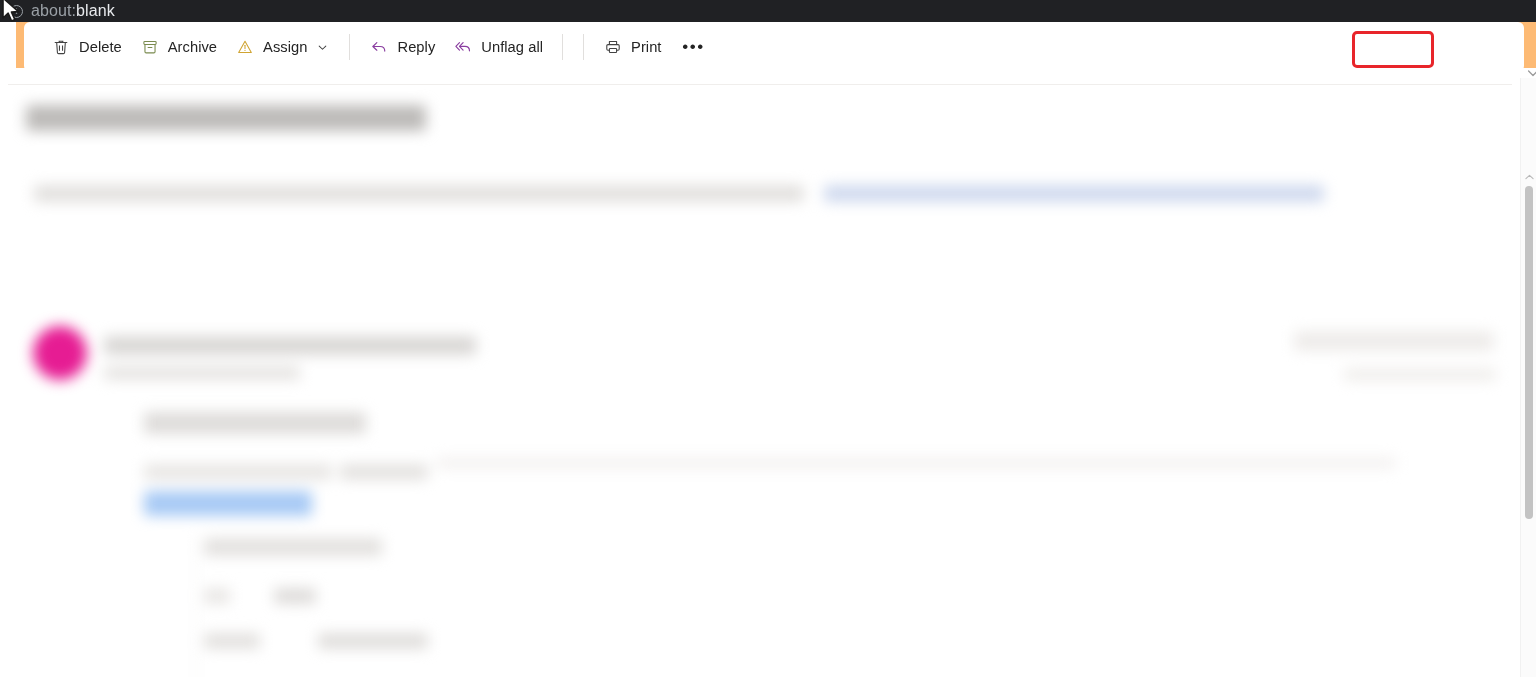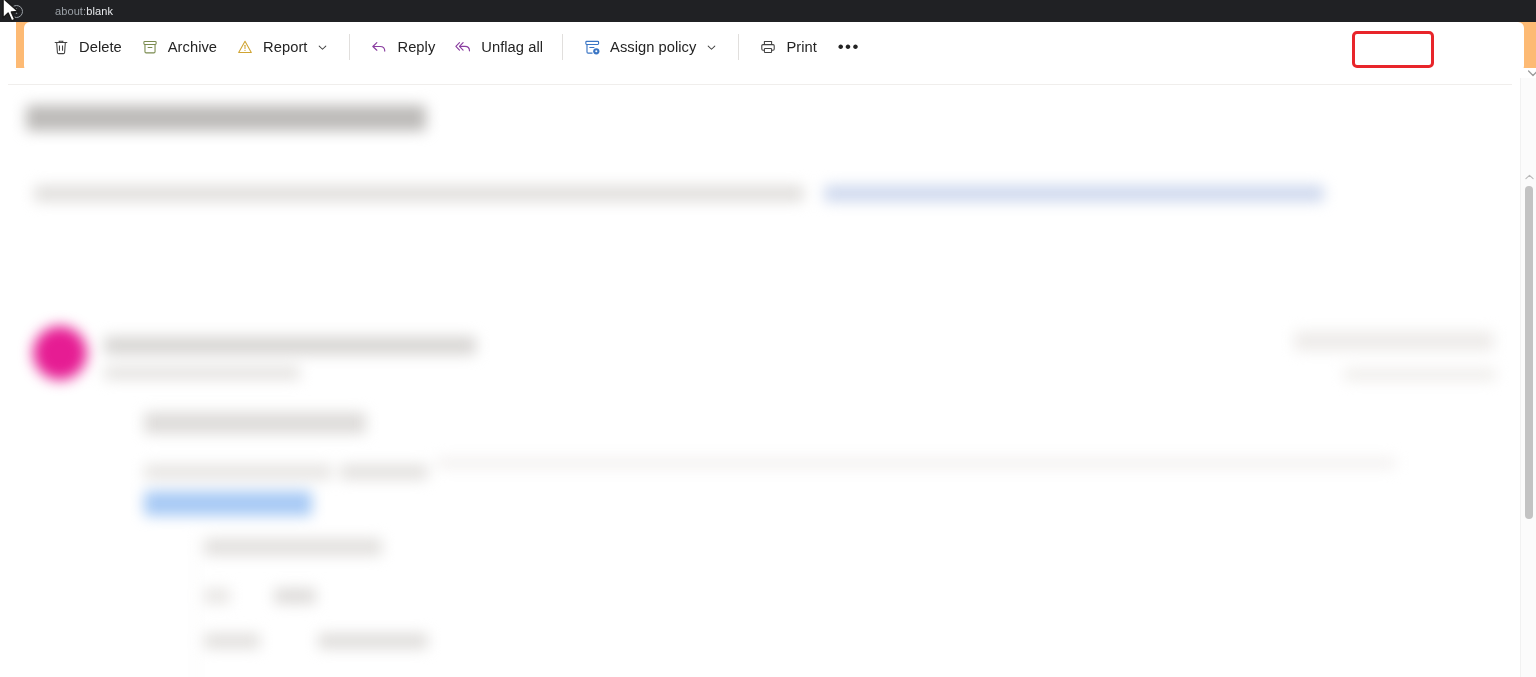--- a/index.html
+++ b/index.html
@@ -19,21 +19,21 @@
     padding-left: 10px;
     z-index: 40;
   }
   #info-icon {
     width: 13px; height: 13px;
     border: 1.3px solid #9aa0a6; border-radius: 50%;
     color: #9aa0a6; font-size: 9px; line-height: 11px;
     text-align: center; font-family: "Liberation Serif", serif;
     flex: none; margin-right: 8px;
   }
-  #url-text { font-size: 11px; letter-spacing: .1px; white-space: nowrap; margin-left: 24px; }
+  #url-text { font-size: 16px; letter-spacing: .1px; white-space: nowrap; }
   #url-text .scheme { color: #9aa0a6; }
   #url-text .host   { color: #e8eaed; }
 
   
   #mouse-cursor {
     position: absolute; left: 0px; top: -4px;
     width: 22px; height: 30px; z-index: 60; pointer-events: none;
   }
 
   
@@ -211,21 +211,21 @@
     </div>
 
     <div class="tb-btn">
       <span class="glyph">
         <svg width="18" height="18" viewBox="0 0 20 20" fill="none" stroke="#d0a432" stroke-width="1.2">
           <path d="M10 3.6 17 16.2H3z" stroke-linejoin="round"></path>
           <path d="M10 8.1v3.6" stroke-linecap="round"></path>
           <circle cx="10" cy="13.7" r=".7" fill="#d0a432" stroke="none"></circle>
         </svg>
       </span>
-      <span class="lbl">Report</span>
+      <span class="lbl">Assign</span>
       <span class="caret">
         <svg width="11" height="11" viewBox="0 0 12 12" fill="none" stroke="#424242" stroke-width="1.1">
           <path d="M2.4 4.4 6 7.9l3.6-3.5" stroke-linecap="round" stroke-linejoin="round"></path>
         </svg>
       </span>
     </div>
 
     <div class="tb-sep"></div>
 
     <div class="tb-btn">
@@ -248,37 +248,20 @@
       </span>
       <span class="lbl">Unflag all</span>
     </div>
 
 
     <div class="tb-sep"></div>
 
 
 
 
-    <div class="tb-btn">
-      <span class="glyph">
-        <svg width="19" height="19" viewBox="0 0 20 20" fill="none" stroke="#3a75c4" stroke-width="1.2">
-          <rect x="3" y="3.6" width="13.4" height="3.2" rx=".9"></rect>
-          <path d="M4.2 6.9v7.8a1.2 1.2 0 0 0 1.2 1.2h4.2" stroke-linecap="round"></path>
-          <path d="M7.2 10h4.3" stroke-linecap="round"></path>
-          <circle cx="14" cy="14" r="3.3" fill="#3a75c4" stroke="none"></circle>
-          <circle cx="14" cy="14" r="1.1" fill="#ffffff" stroke="none"></circle>
-        </svg>
-      </span>
-      <span class="lbl">Assign policy</span>
-      <span class="caret">
-        <svg width="11" height="11" viewBox="0 0 12 12" fill="none" stroke="#424242" stroke-width="1.1">
-          <path d="M2.4 4.4 6 7.9l3.6-3.5" stroke-linecap="round" stroke-linejoin="round"></path>
-        </svg>
-      </span>
-    </div>
 
     <div class="tb-sep"></div>
 
     <div class="tb-btn">
       <span class="glyph">
         <svg width="18" height="18" viewBox="0 0 20 20" fill="none" stroke="#424242" stroke-width="1.2">
           <path d="M6 7.4V3.9h8v3.5" stroke-linejoin="round"></path>
           <path d="M4.4 7.4h11.2a1.3 1.3 0 0 1 1.3 1.3v3.6a1.3 1.3 0 0 1-1.3 1.3H14M6 13.6H4.4a1.3 1.3 0 0 1-1.3-1.3V8.7a1.3 1.3 0 0 1 1.3-1.3" stroke-linecap="round" stroke-linejoin="round"></path>
           <rect x="6" y="11.6" width="8" height="4.6" rx=".8"></rect>
         </svg>

